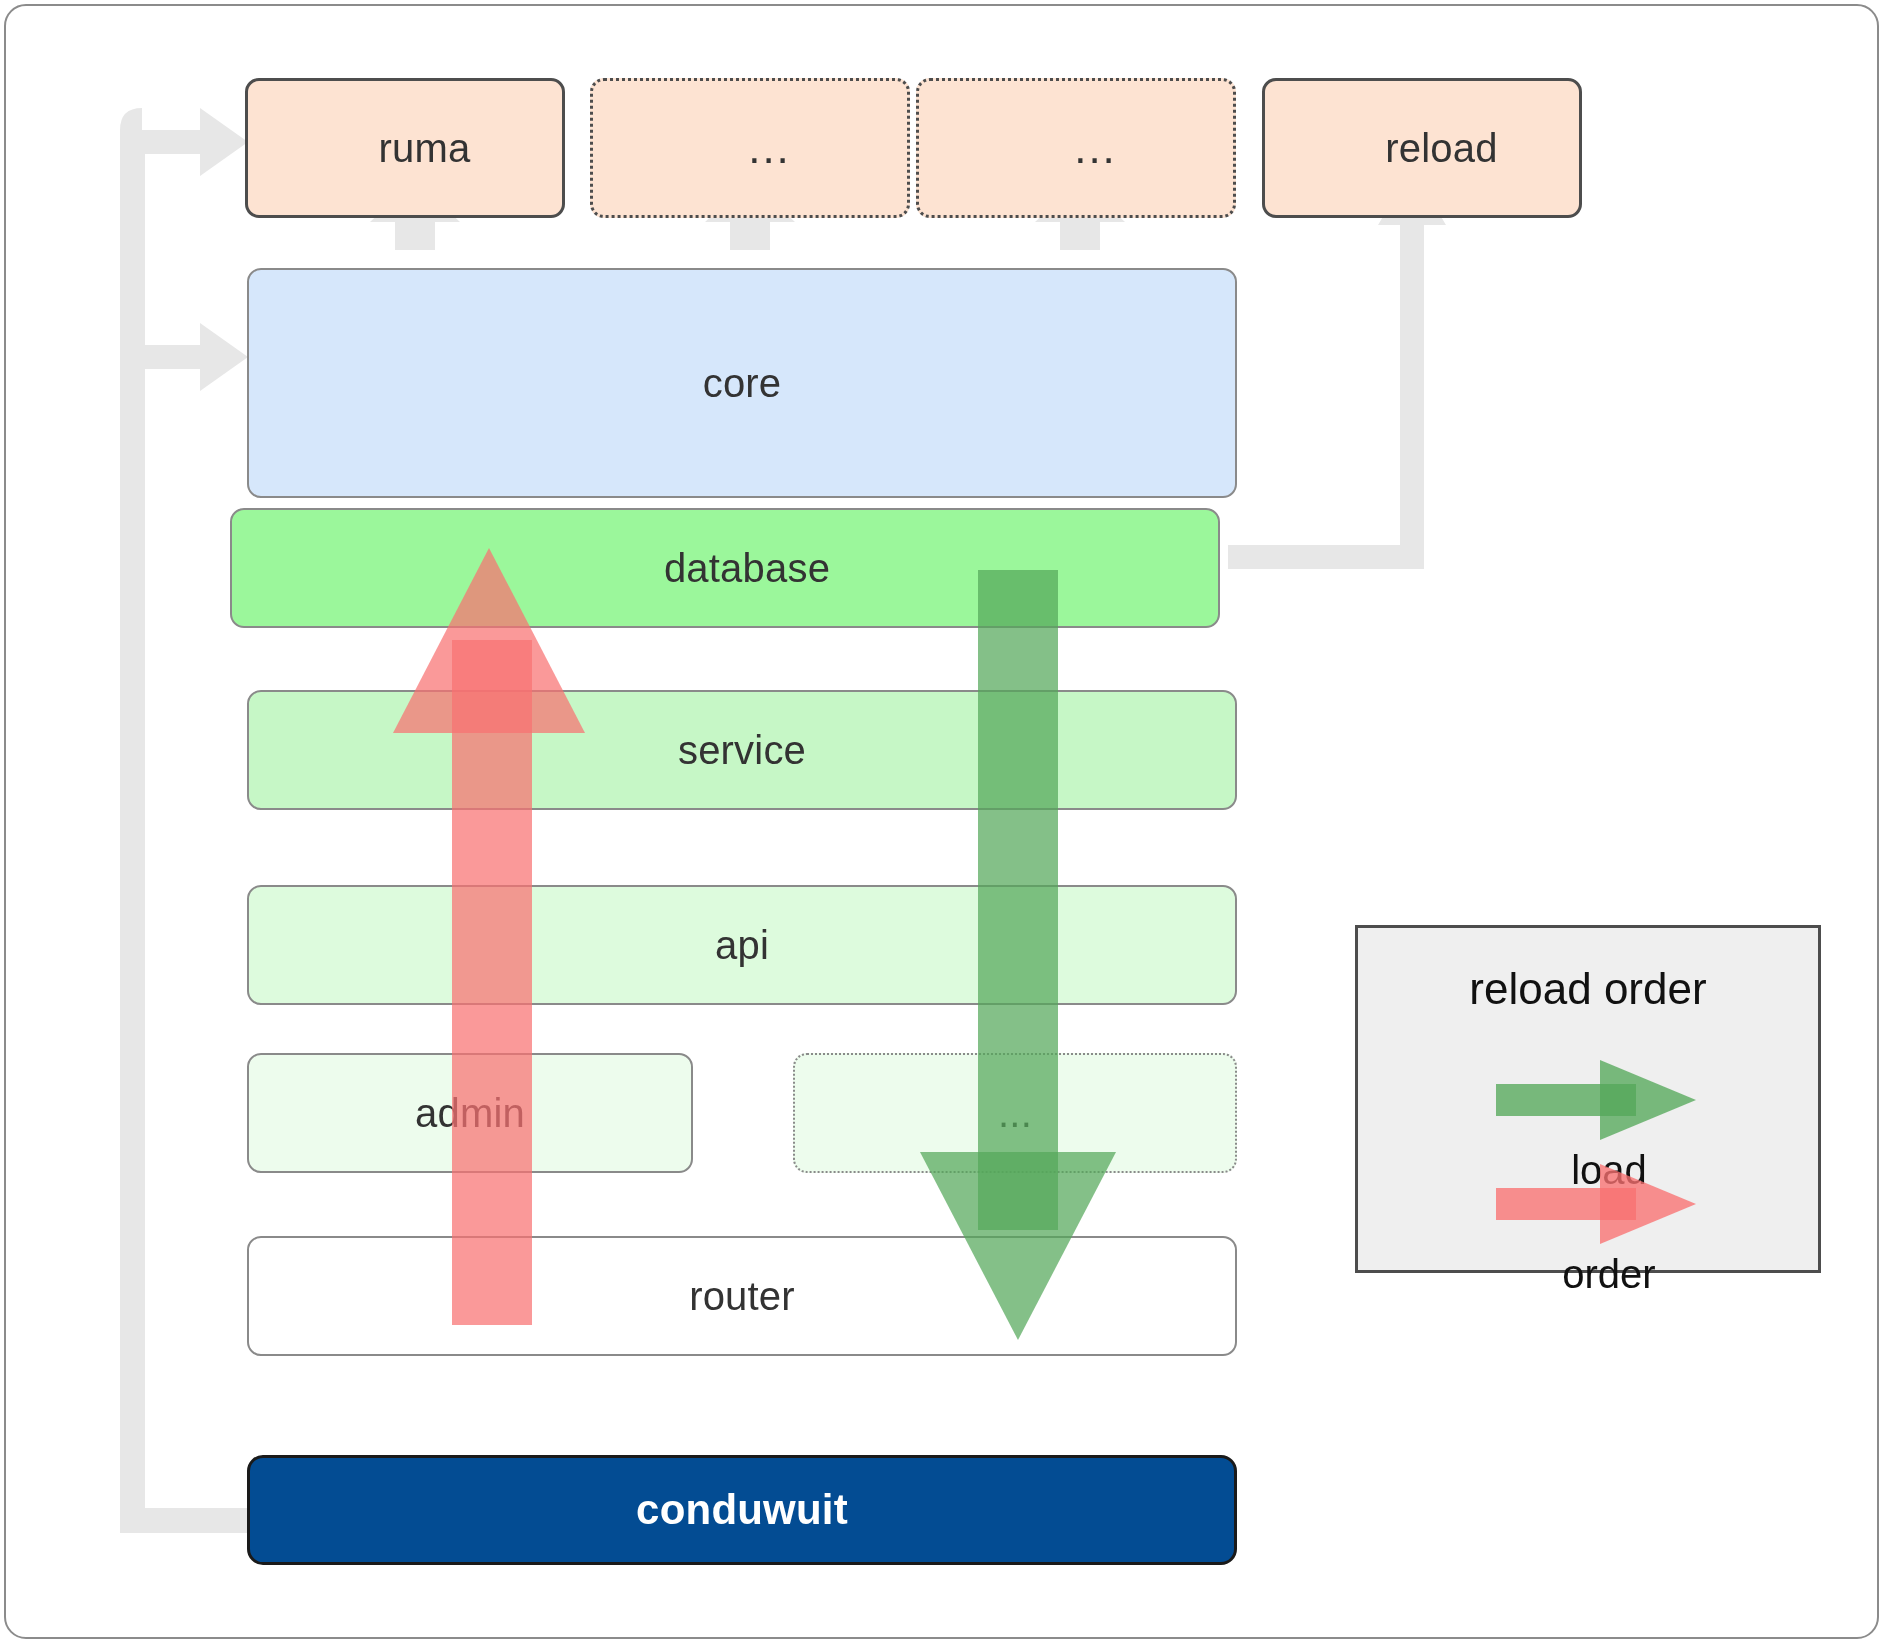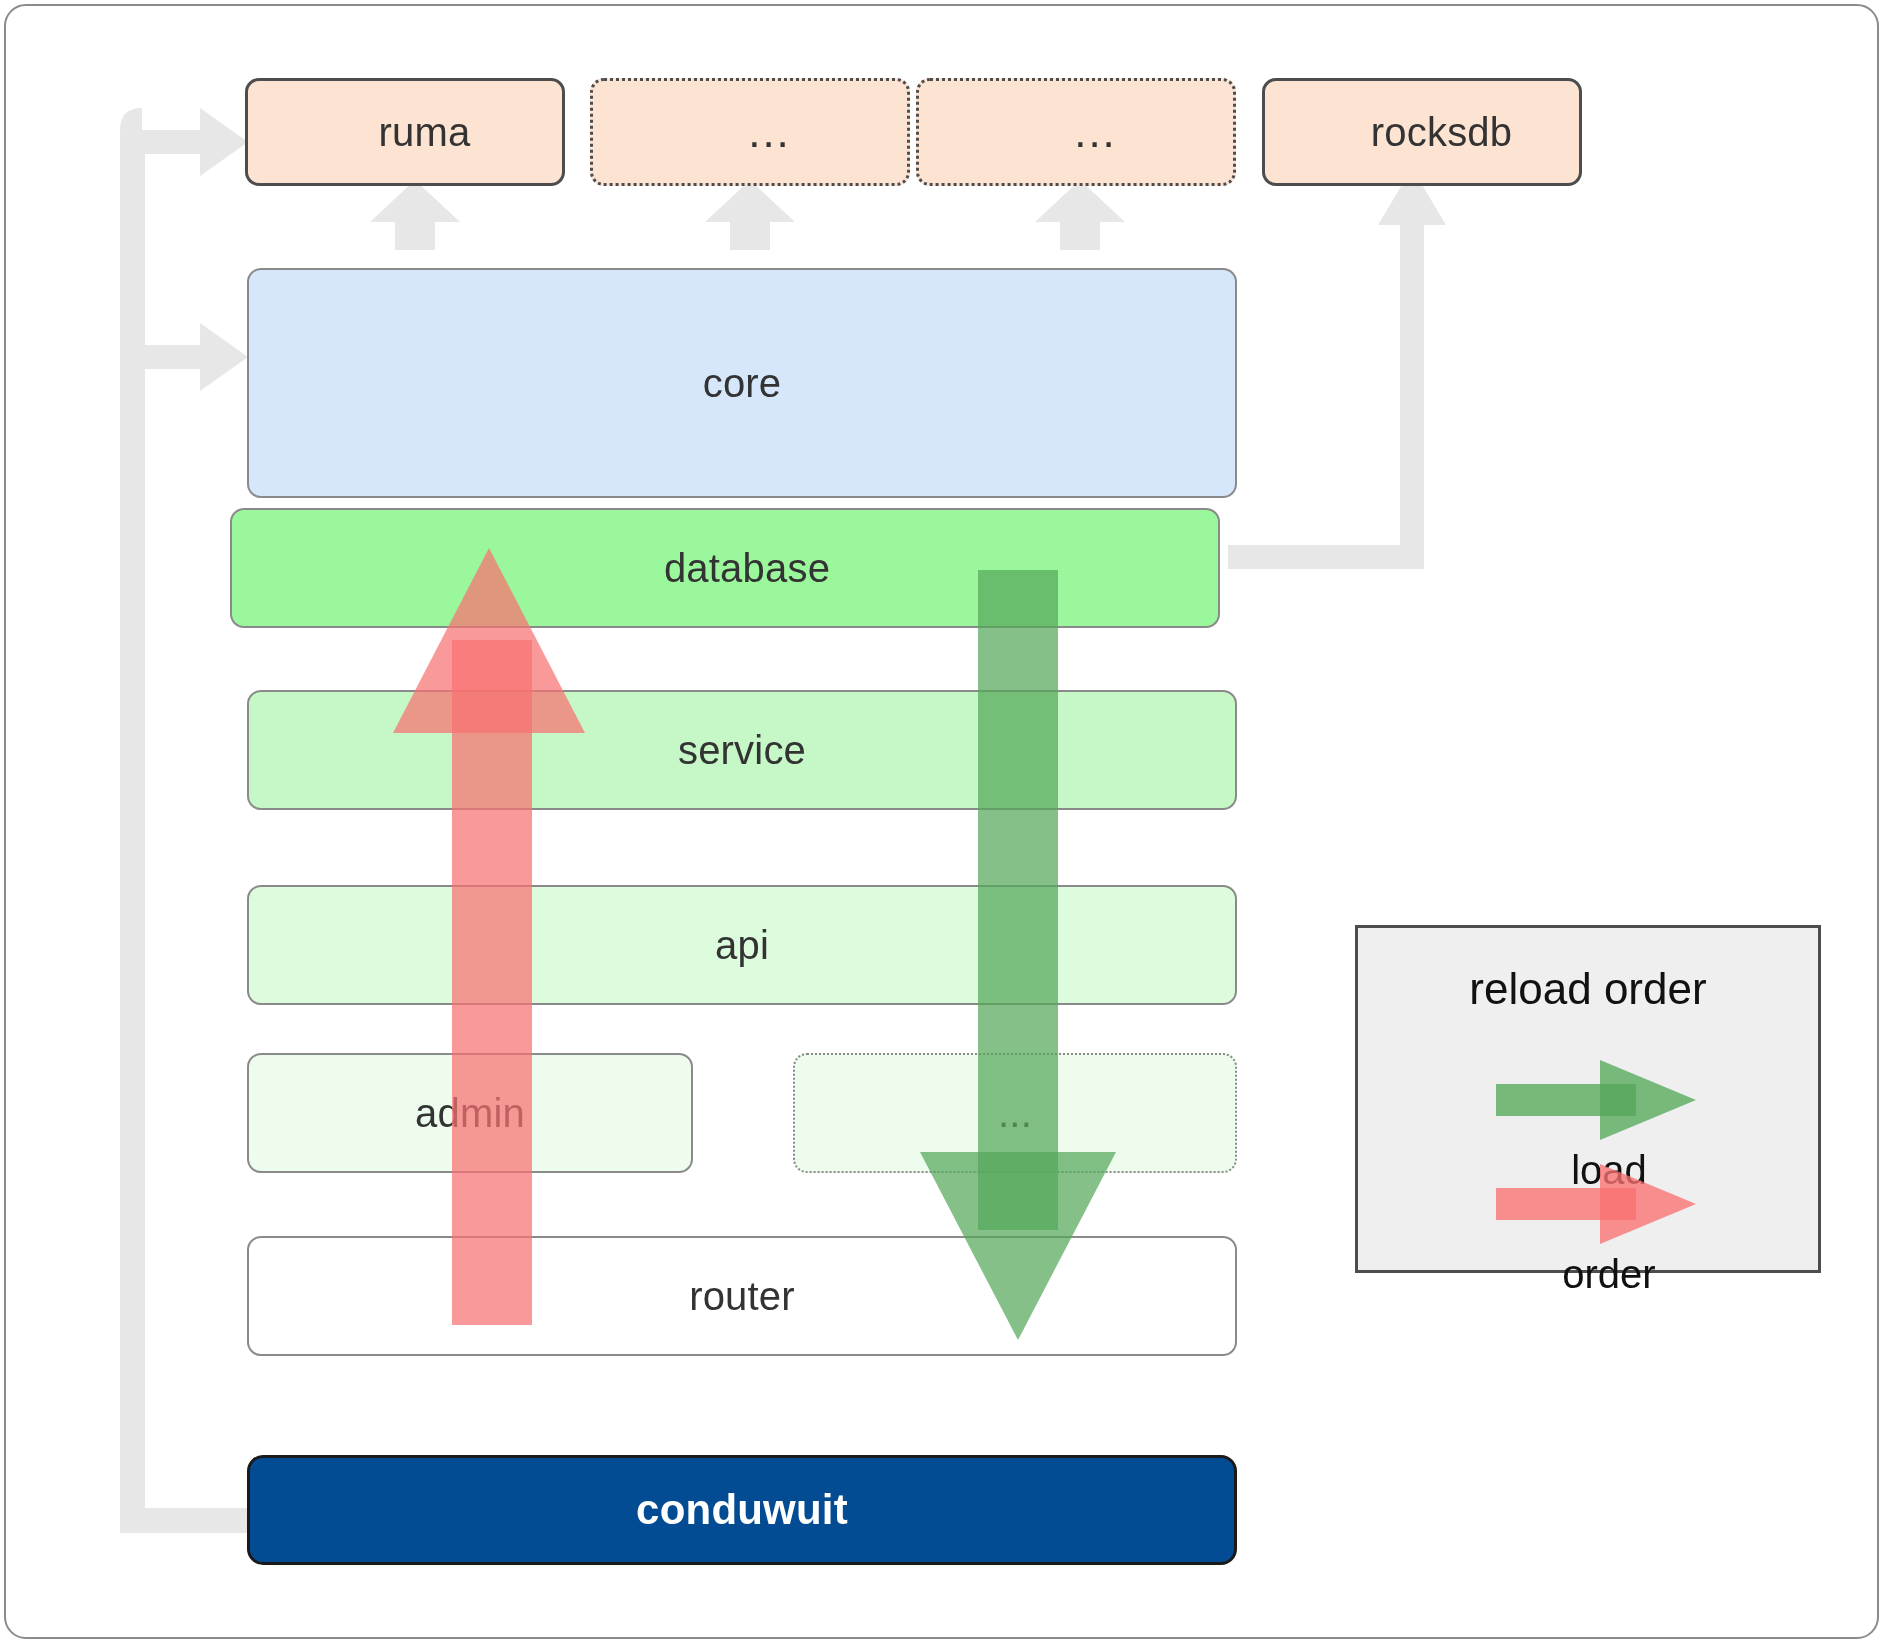--- a/index.html
+++ b/index.html
@@ -35,21 +35,21 @@
     font-size:38px;
     color:#333333;
     letter-spacing:.2px;
   }
   .node .lbl{pointer-events:none;}
 
   
   .dep{
     background:#fde3d2;
     border:3px solid #4d4d4d;
-    height:108px;
+    height:140px;
     font-size:40px;
     padding-left:39px;
   }
   .dep.dotted{
     border:3px dotted #4d4d4d;
   }
   .dep .dots{font-size:44px;letter-spacing:2px;line-height:.4;}
 
   
   .layer{
@@ -159,21 +159,21 @@
 
   <div class="node dep dotted" style="left:590px;top:78px;width:320px;">
     <span class="lbl dots">...</span>
   </div>
 
   <div class="node dep dotted" style="left:916px;top:78px;width:320px;">
     <span class="lbl dots">...</span>
   </div>
 
   <div class="node dep" style="left:1262px;top:78px;width:320px;">
-    <span class="lbl">rocksdb</span>
+    <span class="lbl">reload</span>
   </div>
 
   <div class="node layer c-core" style="left:247px;top:268px;width:990px;height:230px;">
     <span class="lbl">core</span>
   </div>
 
   <div class="node layer c-database" style="left:230px;top:508px;width:990px;height:120px;padding-left:44px;">
     <span class="lbl">database</span>
   </div>
 

